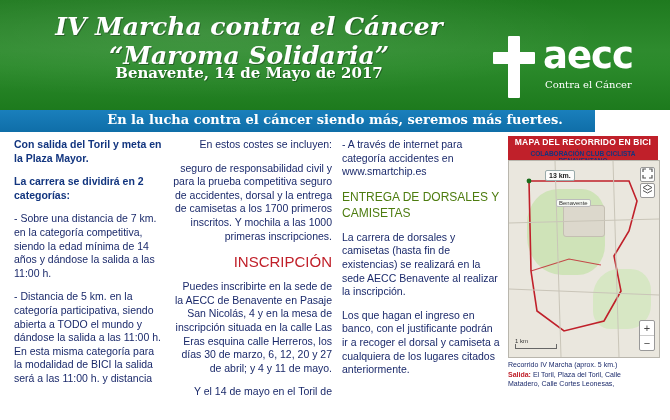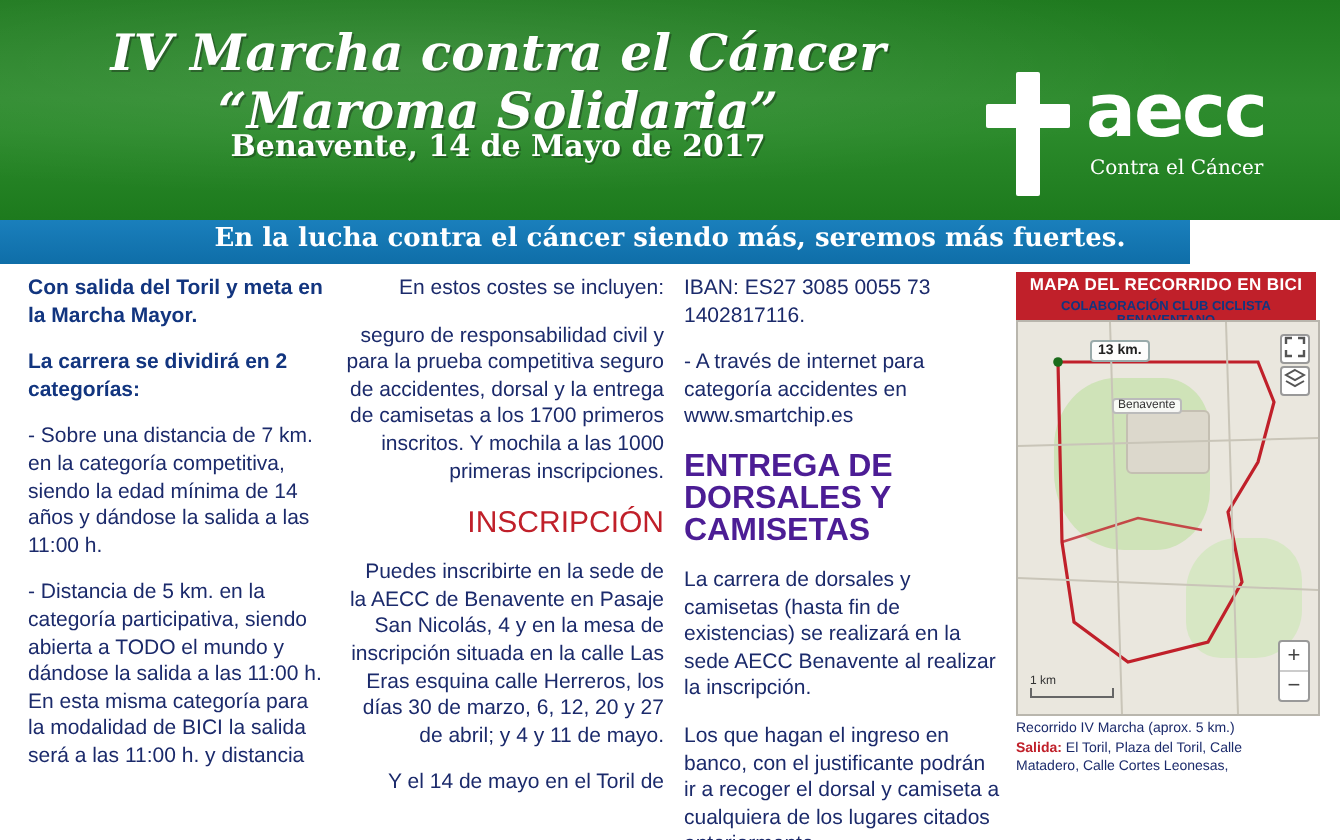--- a/index.html
+++ b/index.html
@@ -79,21 +79,21 @@
   }
   .col p{margin:0 0 10px 0;}
   .col1{left:14px;width:148px;}
   .col2{left:172px;width:160px;text-align:right;}
   .col3{left:342px;width:158px;}
   .head-red{
     color:#c0202a;font-weight:normal;font-size:15px;line-height:17px;
     margin:0 0 6px 0;
   }
   .head-red-sm{
-    color:#4c1d95;font-weight:bold;font-size:16px;line-height:16px;
+    color:#4d7c0f;font-weight:normal;font-size:12px;line-height:16px;
     margin:0 0 6px 0;
   }
   .lead{font-weight:bold;color:#12357f;}
   
   .mapwrap{
     position:absolute;left:508px;top:136px;width:150px;height:272px;
   }
   .map-title{
     position:absolute;left:0;top:0;width:150px;height:30px;
     background:#c0202a;color:#ffffff;font-size:8.5px;font-weight:bold;
@@ -168,36 +168,35 @@
     <div class="logo-text">aecc</div>
     <div class="logo-sub">Contra el Cáncer</div>
   </div>
 </div>
 
 <div class="banner">
   <div class="banner-text">En la lucha contra el cáncer siendo más, seremos más fuertes.</div>
 </div>
 
 <div class="col col1">
-  <p class="lead">Con salida del Toril y meta en la Marcha Mayor.</p>
+  <p class="lead">Con salida del Toril y meta en la Plaza Mayor.</p>
   <p class="lead">La carrera se dividirá en 2 categorías:</p>
   <p>- Sobre una distancia de 7 km. en la categoría competitiva, siendo la edad mínima de 14 años y dándose la salida a las 11:00 h.</p>
   <p>- Distancia de 5 km. en la categoría participativa, siendo abierta a TODO el mundo y dándose la salida a las 11:00 h. En esta misma categoría para la modalidad de BICI la salida será a las 11:00 h. y distancia</p>
 </div>
 
 <div class="col col2">
   <p>En estos costes se incluyen:</p>
   <p>seguro de responsabilidad civil y para la prueba competitiva seguro de accidentes, dorsal y la entrega de camisetas a los 1700 primeros inscritos. Y mochila a las 1000 primeras inscripciones.</p>
   <p class="head-red">INSCRIPCIÓN</p>
   <p>Puedes inscribirte en la sede de la AECC de Benavente en Pasaje San Nicolás, 4 y en la mesa de inscripción situada en la calle Las Eras esquina calle Herreros, los días 30 de marzo, 6, 12, 20 y 27 de abril; y 4 y 11 de mayo.</p>
   <p>Y el 14 de mayo en el Toril de</p>
 </div>
 
 <div class="col col3">
-  <p>IBAN: ES27 3085 0055 73 1402817116.</p>
   <p>- A través de internet para categoría accidentes en www.smartchip.es</p>
   <p class="head-red-sm">ENTREGA DE DORSALES Y CAMISETAS</p>
   <p>La carrera de dorsales y camisetas (hasta fin de existencias) se realizará en la sede AECC Benavente al realizar la inscripción.</p>
   <p>Los que hagan el ingreso en banco, con el justificante podrán ir a recoger el dorsal y camiseta a cualquiera de los lugares citados anteriormente.</p>
 </div>
 
 <div class="mapwrap">
   <div class="map-title">MAPA DEL RECORRIDO EN BICI</div>
   <div class="map-sub">COLABORACIÓN CLUB CICLISTA BENAVENTANO</div>
 

